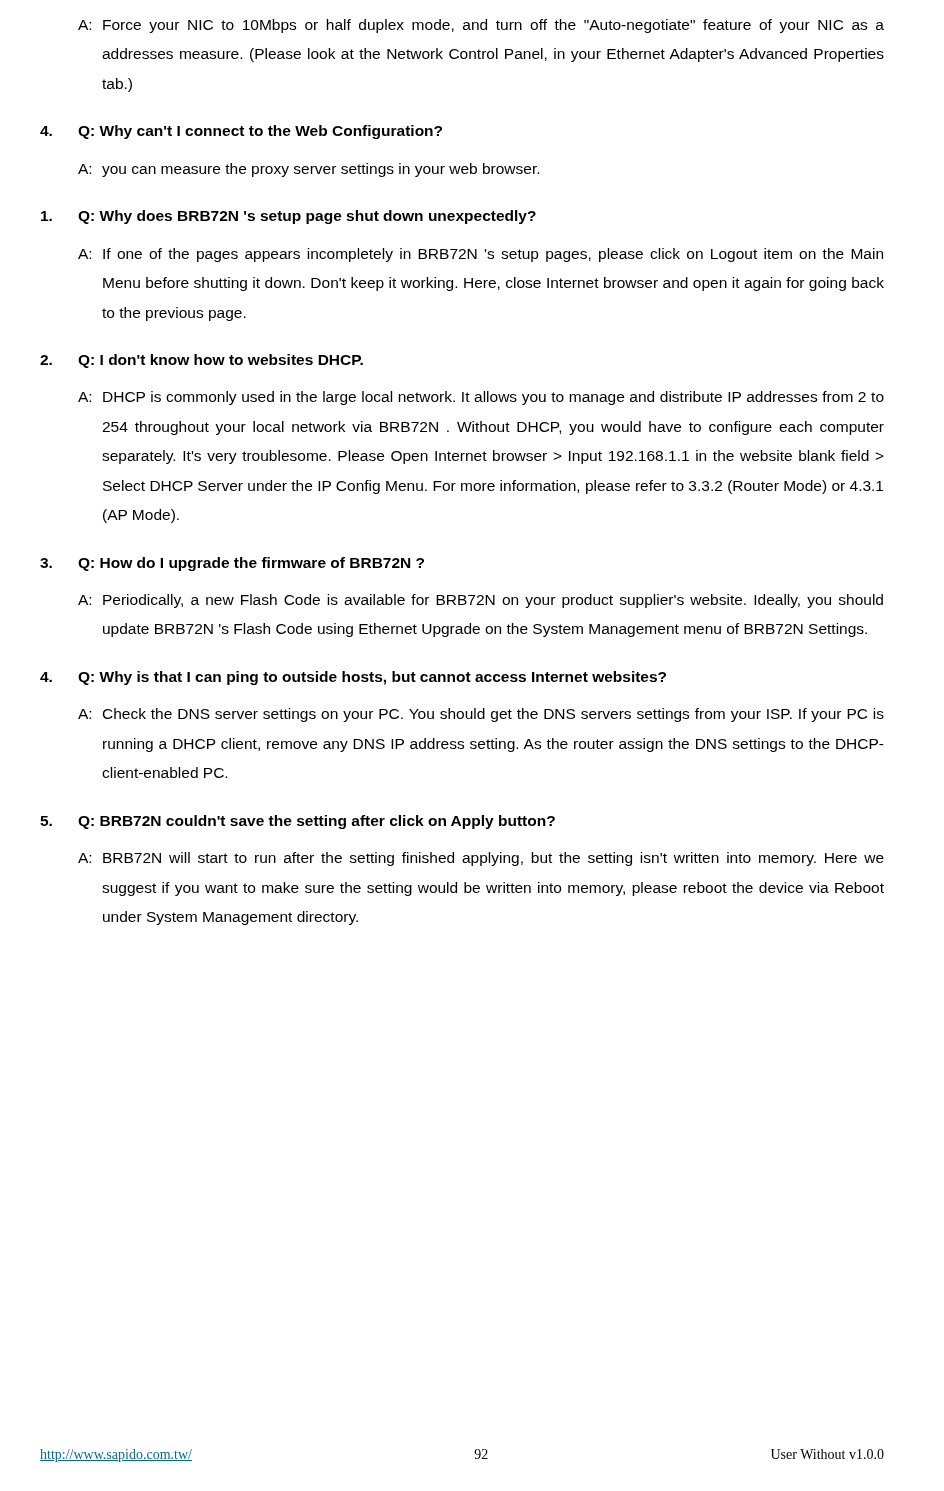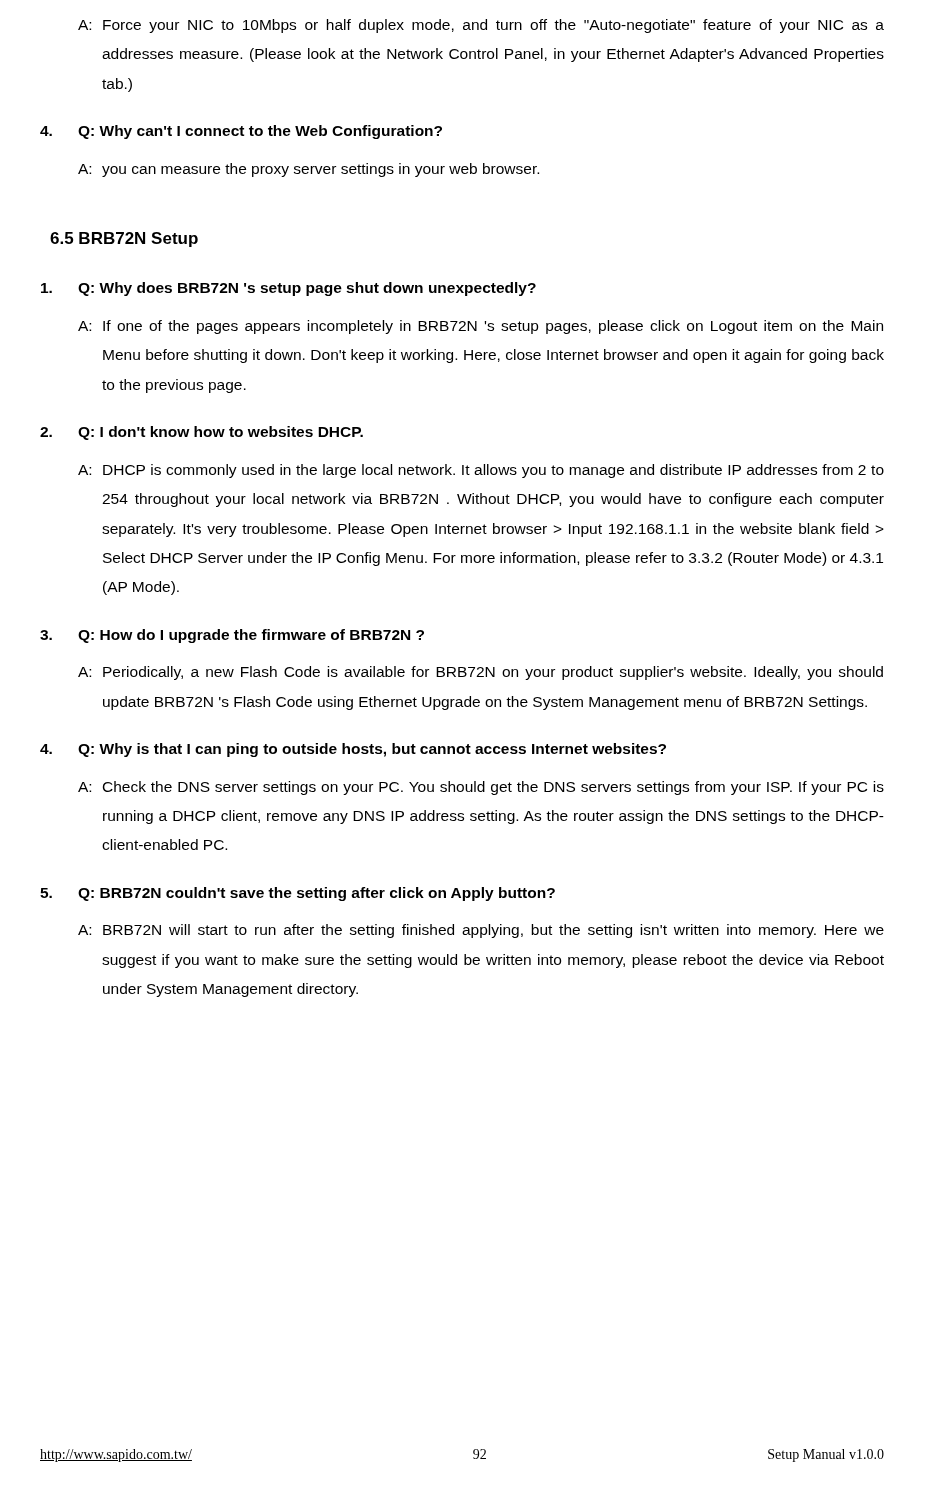--- a/index.html
+++ b/index.html
@@ -54,21 +54,21 @@
     position: absolute;
     bottom: 22px;
     left: 40px;
     right: 60px;
     display: flex;
     justify-content: space-between;
     font-size: 14px;
     font-family: "Times New Roman", serif;
   }
   .footer a {
-    color: #000000;
+    color: #0369a1;
     text-decoration: underline;
   }
 </style>
 </head>
 <body>
 
 <div class="page">
 
   <div class="qa-block">
     <div class="a-line">
@@ -81,21 +81,20 @@
     <div class="q-line">
       <div class="q-num">4.</div>
       <div class="q-label">Q: Why can't I connect to the Web Configuration?</div>
     </div>
     <div class="a-line">
       <div class="a-label">A:</div>
       <div class="a-text">you can measure the proxy server settings in your web browser.</div>
     </div>
   </div>
 
-  <div class="section-heading">6.5   BRB72N Setup</div>
 
   <div class="qa-block">
     <div class="q-line">
       <div class="q-num">1.</div>
       <div class="q-label">Q: Why does BRB72N 's setup page shut down unexpectedly?</div>
     </div>
     <div class="a-line">
       <div class="a-label">A:</div>
       <div class="a-text">If one of the pages appears incompletely in BRB72N 's setup pages, please click on Logout item on the Main Menu before shutting it down. Don't keep it working. Here, close Internet browser and open it again for going back to the previous page.</div>
     </div>
@@ -149,14 +148,14 @@
         <span>BRB72N will start to run after the setting finished applying, but the setting isn't written into memory.    Here we suggest if you want to make sure the setting would be written into memory, please reboot the device via </span><span class="bold">Reboot</span><span> under </span><span class="bold">System Management</span><span> directory</span><span class="bold">.</span>
       </div>
     </div>
   </div>
 
 </div>
 
 <div class="footer">
   <a>http://www.sapido.com.tw/</a>
   <span>92</span>
-  <span>Setup Manual v1.0.0</span>
+  <span>User Without v1.0.0</span>
 </div>
 
 </body></html>

